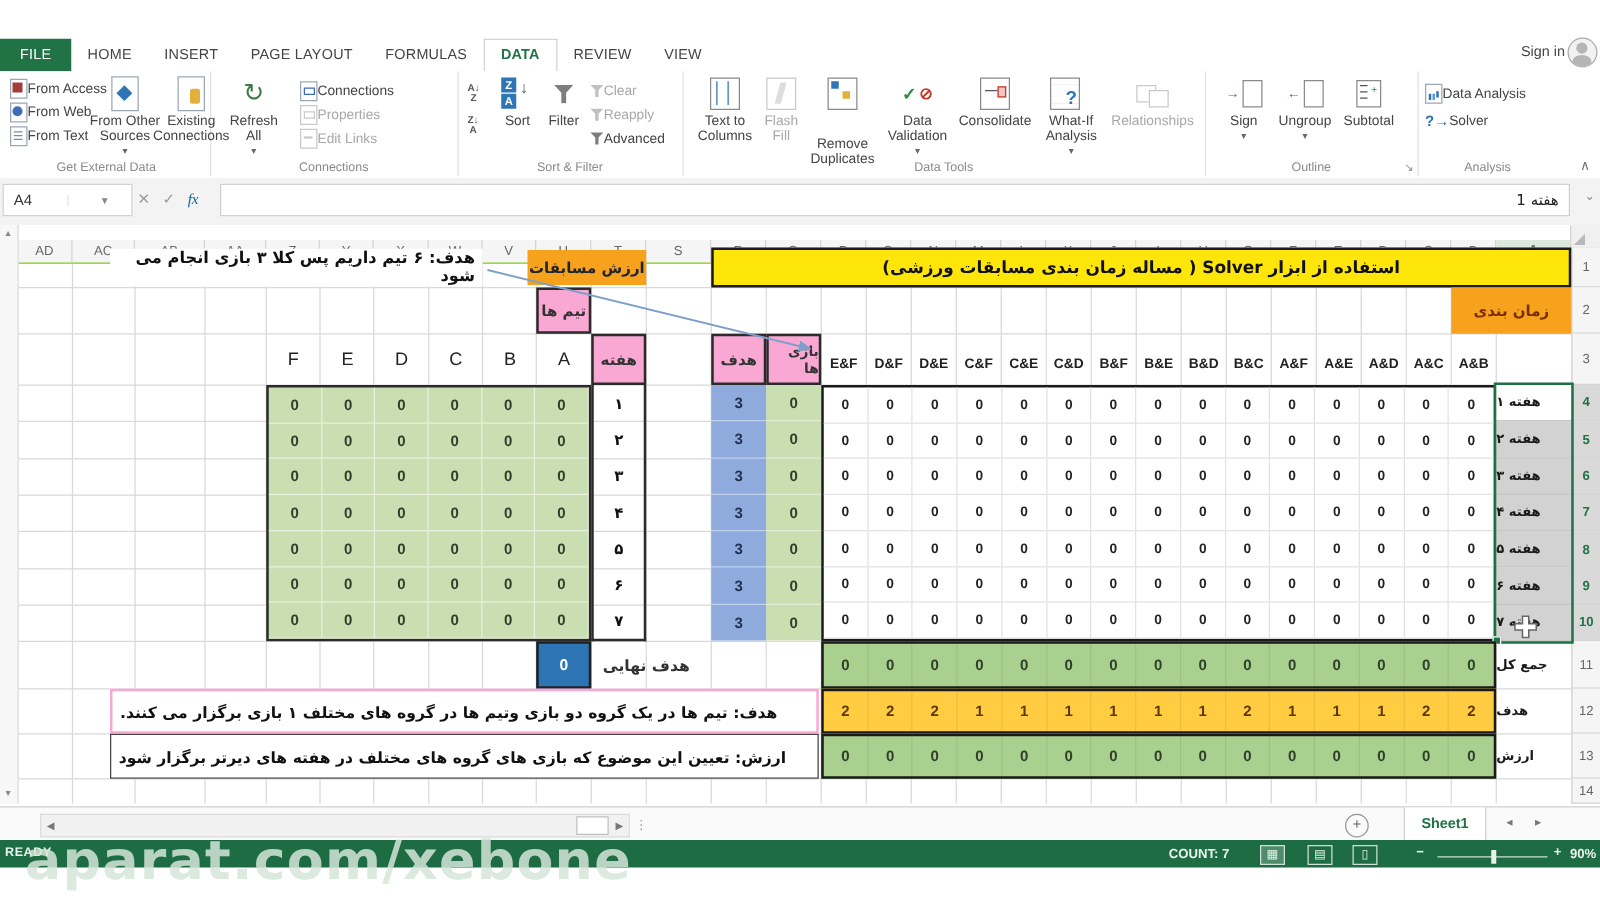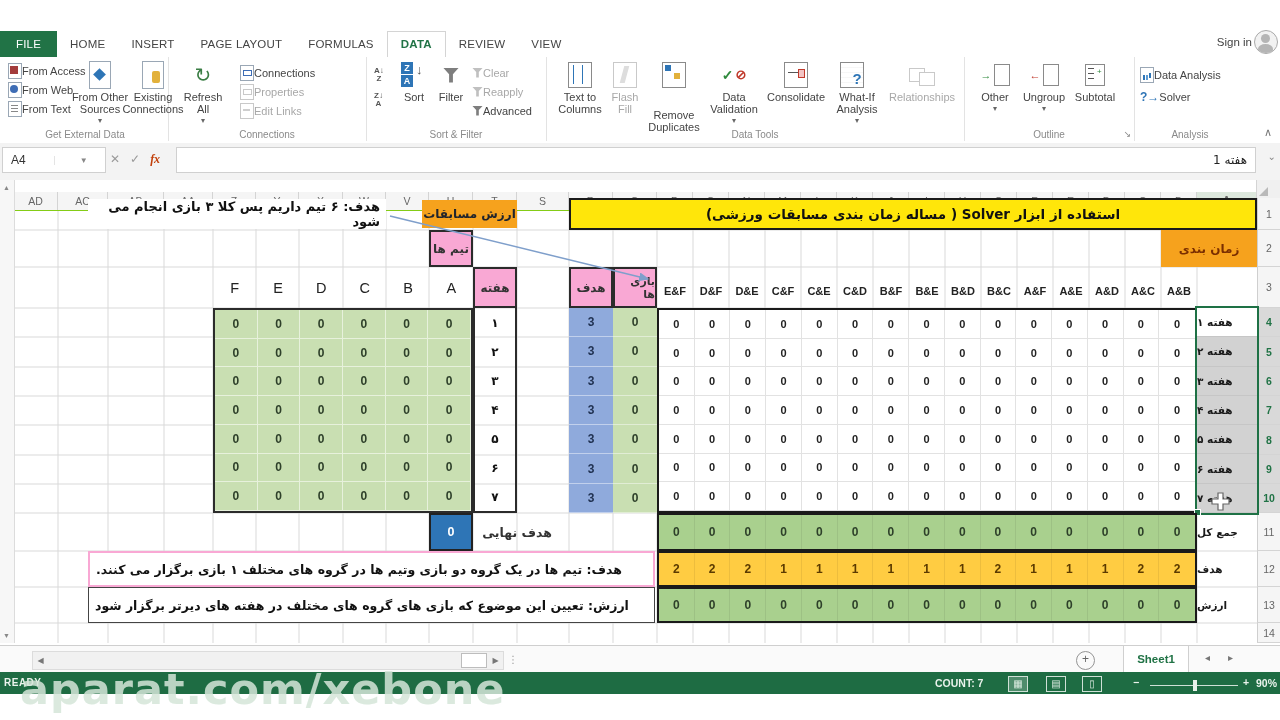--- a/index.html
+++ b/index.html
@@ -40,21 +40,21 @@
   .tbl{position:relative;width:22px;height:24px;border:1px solid #8a8a8a;background:#fff;}
   .tbl i{position:absolute;display:block;}
   .chev{color:#777;font-size:11px;}
 
   
   #fbar{top:143px;left:0;width:1280px;height:37px;background:#f3f3f3;border-bottom:2px solid #cfcfcf;}
   #namebox{top:4px;left:2px;width:102px;height:24px;background:#fff;border:1px solid #d0d0d0;font-size:12px;display:flex;align-items:center;}
   #namebox span{flex:1;padding-left:8px;}
   #namebox .nb-dd{width:18px;color:#888;font-size:8px;text-align:center;border-left:1px solid #e4e4e4;}
   #fbtns{top:4px;left:110px;height:24px;display:flex;align-items:center;gap:10px;color:#9a9a9a;font-size:12px;}
-  #fx{font-family:"Liberation Serif",serif;font-style:italic;color:#c2410c;font-weight:bold;}
+  #fx{font-family:"Liberation Serif",serif;font-style:italic;color:#0369a1;font-weight:normal;}
   #finput{top:4px;left:176px;width:1078px;height:24px;background:#fff;border:1px solid #d0d0d0;display:flex;align-items:center;}
   #fcontent{position:absolute;right:8px;font-size:12px;color:#222;}
   #fchev{top:8px;right:4px;color:#888;font-size:10px;}
 
   
   #sheet{top:180px;left:0;width:1280px;height:465px;background:#fff;overflow:hidden;}
   #gridlines{position:absolute;left:0;top:0;pointer-events:none;}
   
   #colheads{left:14px;top:12px;width:1243px;height:18px;display:flex;background:#f5f5f5;border-bottom:1px solid #84cc16;}
   #colheads .ch{height:18px;box-sizing:border-box;border-right:1px solid #d4d4d4;font-size:10.5px;color:#666;
@@ -336,21 +336,21 @@
       </div>
       <div class="grplabel">Data Tools</div>
     </div>
 
     <div class="grp" style="left:964px;width:170px;">
       <div class="rbig" style="position:absolute;left:8px;top:2px;width:40px;">
         <span class="icn">
             <span style="color:#2f8a3d;font-weight:bold;">→</span>
             <span class="tbl" style="width:14px;height:20px;margin-left:2px;"></span>
           </span>
-        <span>Other</span>
+        <span>Sign</span>
           <span class="dd">▾</span>
       </div>
       <div class="rbig" style="position:absolute;left:52px;top:2px;width:50px;">
         <span class="icn">
             <span style="color:#c0392b;font-weight:bold;">←</span>
             <span class="tbl" style="width:14px;height:20px;margin-left:2px;"></span>
           </span>
         <span>Ungroup</span>
           <span class="dd">▾</span>
       </div>

